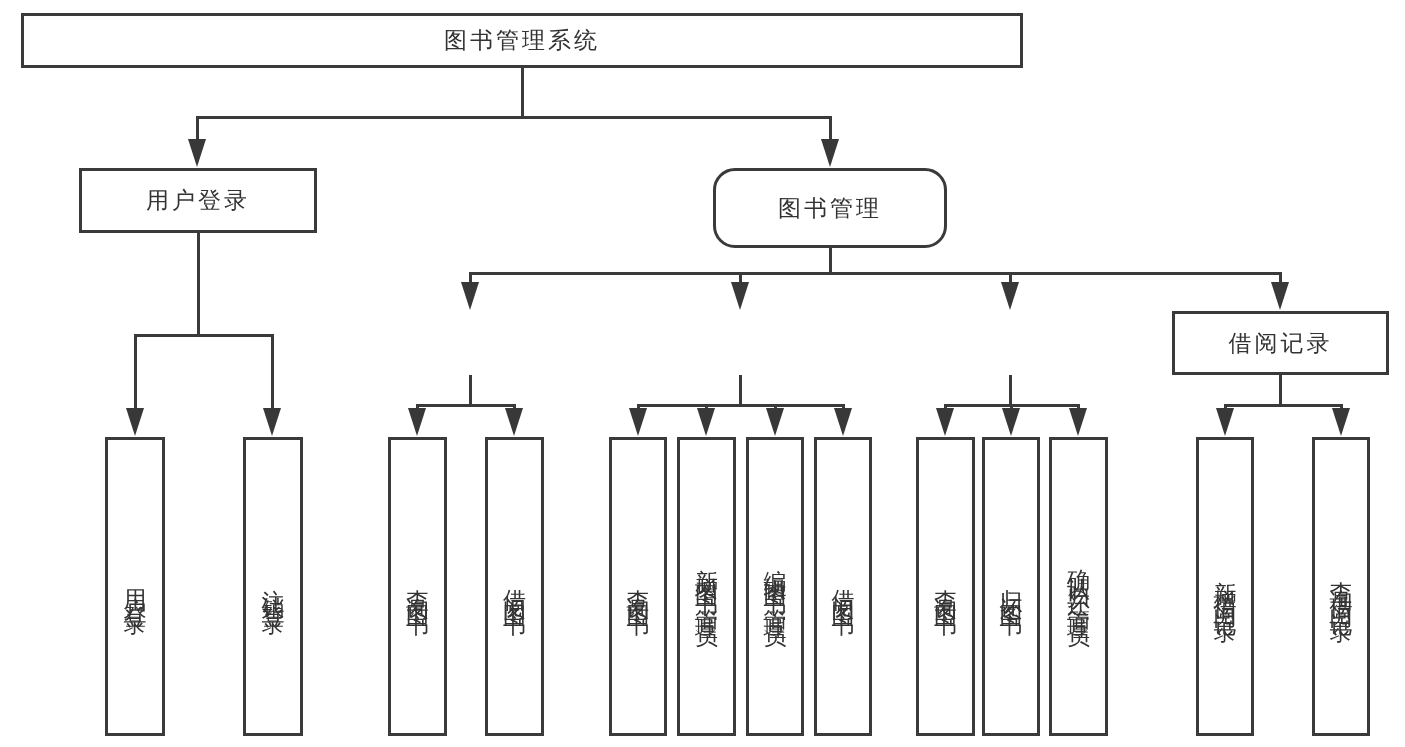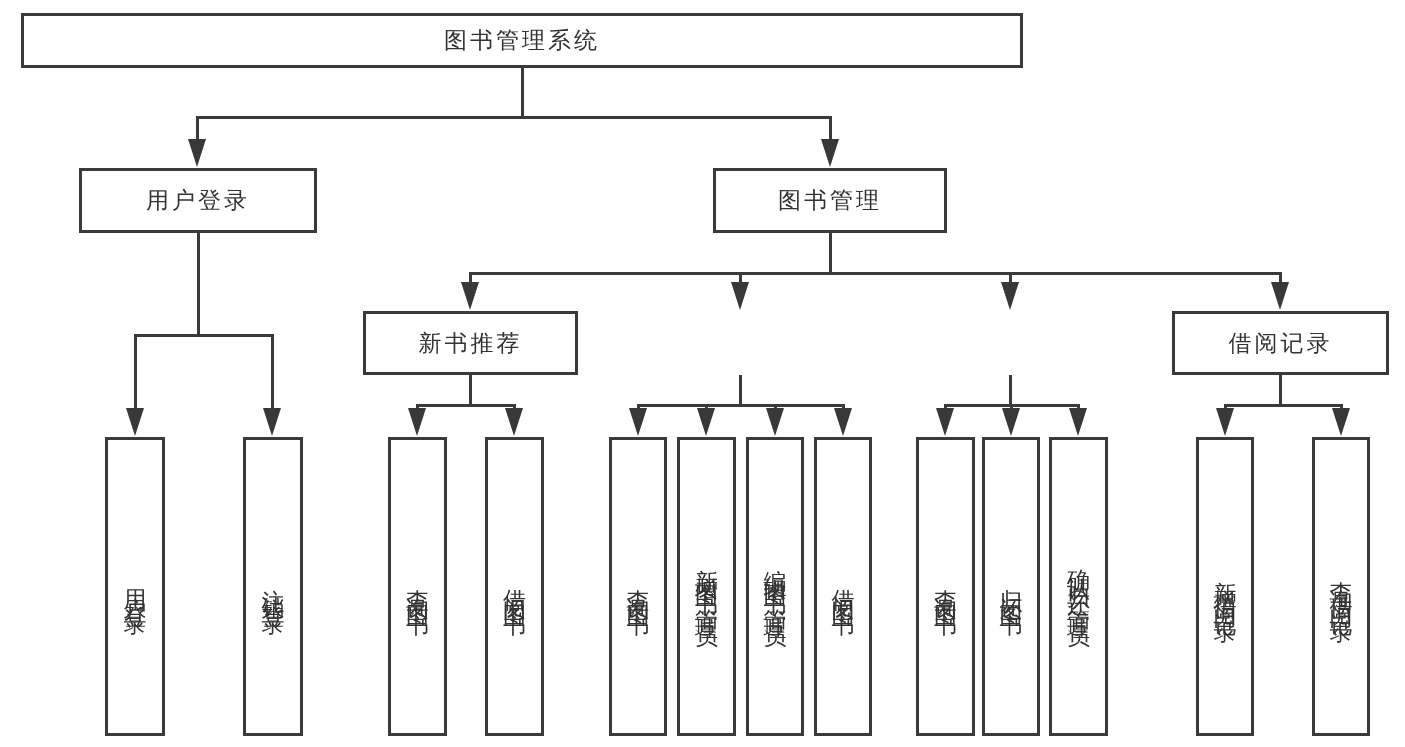--- a/index.html
+++ b/index.html
@@ -88,23 +88,22 @@
   <div class="vline" style="left:1279px;top:375px;height:30px;"></div>
   <div class="hline" style="left:1224px;top:404px;width:119px;"></div>
   <div class="vline" style="left:1224px;top:404px;height:8px;"></div>
   <div class="arr" style="left:1216px;top:408px;"></div>
   <div class="vline" style="left:1340px;top:404px;height:8px;"></div>
   <div class="arr" style="left:1332px;top:408px;"></div>
 
   <div class="node" style="left:21px;top:13px;width:1002px;height:55px;">图书管理系统</div>
 
   <div class="node" style="left:79px;top:168px;width:238px;height:65px;">用户登录</div>
-  <div class="node" style="left:713px;top:168px;width:234px;height:65px;">图书管理</div>
+  <div class="node" style="left:713px;top:168px;width:234px;height:80px;border-radius:22px;">图书管理</div>
 
-  <div class="node" style="left:363px;top:311px;width:215px;height:64px;">新书推荐</div>
   <div class="node" style="left:1172px;top:311px;width:217px;height:64px;">借阅记录</div>
 
   <div class="node v" style="left:105px;top:437px;width:60px;height:299px;">用户登录</div>
   <div class="node v" style="left:243px;top:437px;width:60px;height:299px;">注销登录</div>
 
   <div class="node v" style="left:388px;top:437px;width:59px;height:299px;">查询图书</div>
   <div class="node v" style="left:485px;top:437px;width:59px;height:299px;">借阅图书</div>
 
   <div class="node v" style="left:609px;top:437px;width:58px;height:299px;">查询图书</div>
   <div class="node v" style="left:677px;top:437px;width:59px;height:299px;">新增图书（管理员）</div>

